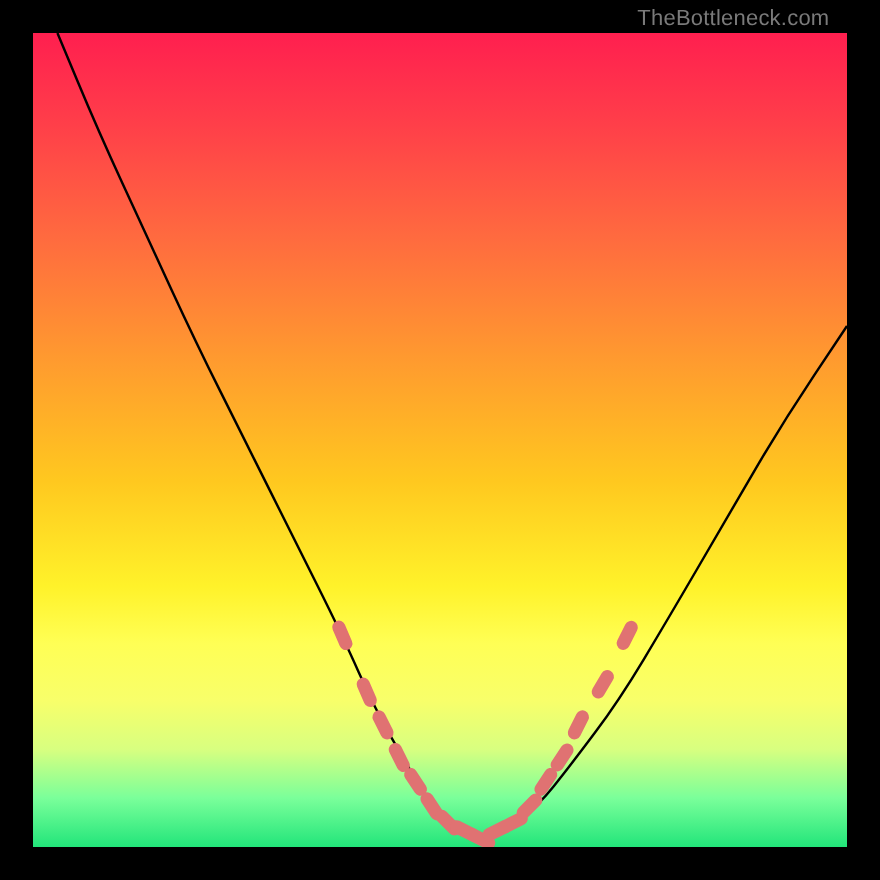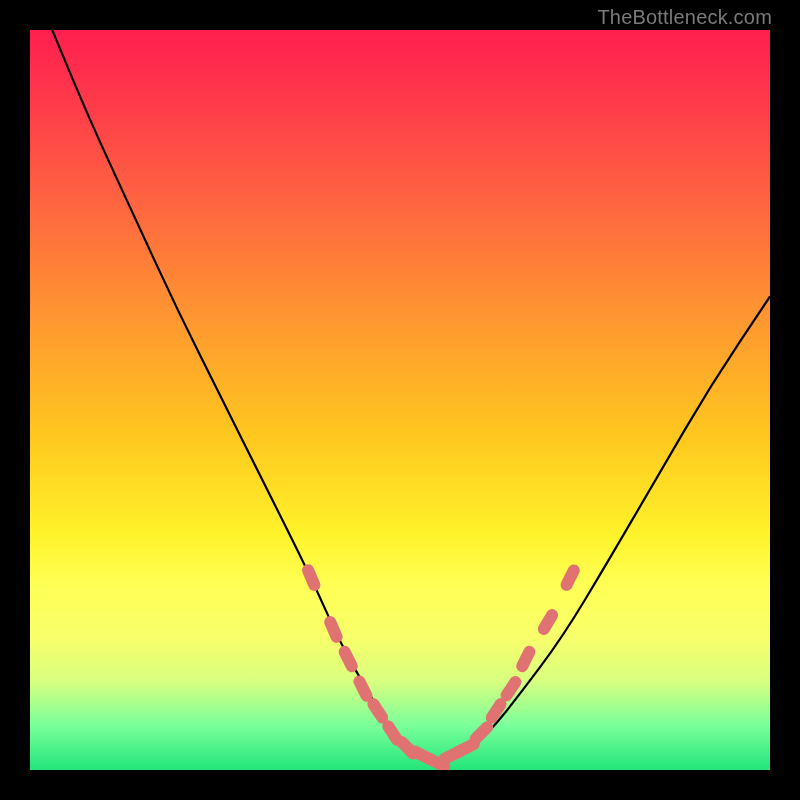--- a/index.html
+++ b/index.html
@@ -34,21 +34,21 @@
       #ffff55 75%,
       #f8ff6a 82%,
       #d8ff80 88%,
       #7aff9a 94%,
       #22e57a 100%
     );
   }
   .watermark {
     position: absolute;
     top: 6px;
-    right: 28px;
+    right: 46px;
     color: #7a7a7a;
     font-size: 20px;
     font-weight: 500;
     letter-spacing: 0.2px;
     user-select: none;
   }
   svg.curve {
     position: absolute;
     left: 0;
     top: 0;

